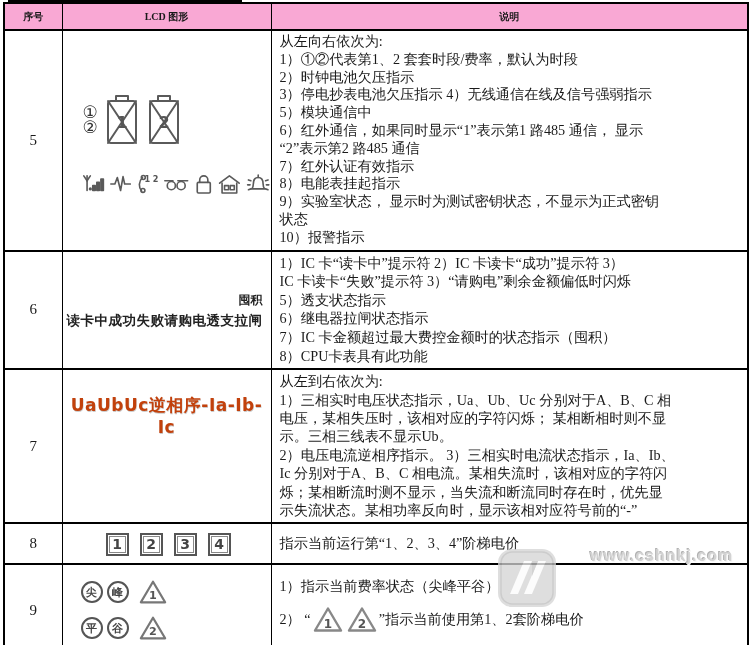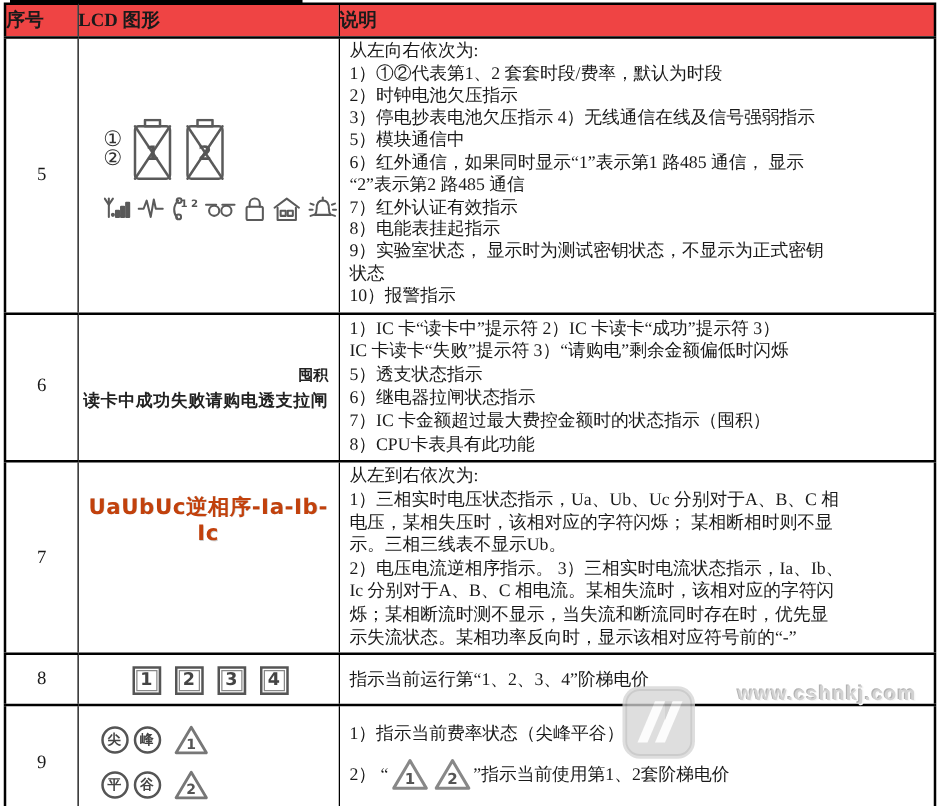--- a/index.html
+++ b/index.html
@@ -3,35 +3,35 @@
 <meta charset="utf-8">
 <style>
   html,body{margin:0;padding:0;}
   body{width:750px;height:645px;background:#ffffff;position:relative;overflow:hidden;
        font-family:"Liberation Serif", serif;color:#1a1a1a;}
   .artifact{position:absolute;left:8px;top:0;width:234px;height:3px;background:#000;}
   table.manual{border-collapse:collapse;table-layout:fixed;position:absolute;left:3px;top:2px;
        width:744px;border:2px solid #000;}
   th,td{border:2px solid #000;border-left-width:1px;border-right-width:1px;overflow:hidden;
        vertical-align:top;padding:0;}
-  th{height:25px;background:#ef4444;font-size:15px;font-weight:bold;text-align:left;vertical-align:middle;}
+  th{height:25px;background:#f9a8d4;font-size:10px;font-weight:bold;text-align:center;vertical-align:middle;}
   td.no{ text-align:center;vertical-align:middle;font-size:15px;}
   td.desc{padding:2px 6px 3px 8px;font-size:14.2px;}
   .r5 td.desc{line-height:17.8px;}
   .r6 td.desc{line-height:18.6px;}
   .r7 td.desc{line-height:18.4px;}
   .r8 td.desc{padding-top:10px;}
   .r9 td.desc{padding-top:12px;}
   .descline{white-space:nowrap;}
   
   .lcd5{padding:58px 0 0 20px;}
   .lcd5 .top{display:flex;align-items:center;gap:6px;height:62px;}
   .circNums{display:flex;flex-direction:column;line-height:15px;font-size:17px;color:#333;
        font-family:"DejaVu Sans",sans-serif;}
-  .lcd5 .bottom{display:flex;align-items:center;gap:5px;margin-top:3px;}
+  .lcd5 .bottom{display:flex;align-items:center;gap:5px;margin-top:20px;}
   svg.ic{stroke:#5a5a5a;fill:none;stroke-width:2;stroke-linecap:round;stroke-linejoin:round;}
   svg.ic text{stroke:none;fill:#555;font-family:"DejaVu Sans",sans-serif;font-weight:bold;}
   
   .lcd6{padding:40px 8px 0 0;text-align:right;font-family:"Liberation Sans",sans-serif;
         font-weight:bold;color:#222;}
   .lcd6 .l1{font-size:12px;}
   .lcd6 .l2{font-size:13.5px;margin-top:3px;letter-spacing:0.5px;}
   
   .lcd7{padding-top:24px;text-align:center;font-family:"DejaVu Sans",sans-serif;font-weight:bold;
         font-size:17px;color:#c2410c;letter-spacing:0.5px;text-shadow:0.5px 0.5px 0 #ccc;}

